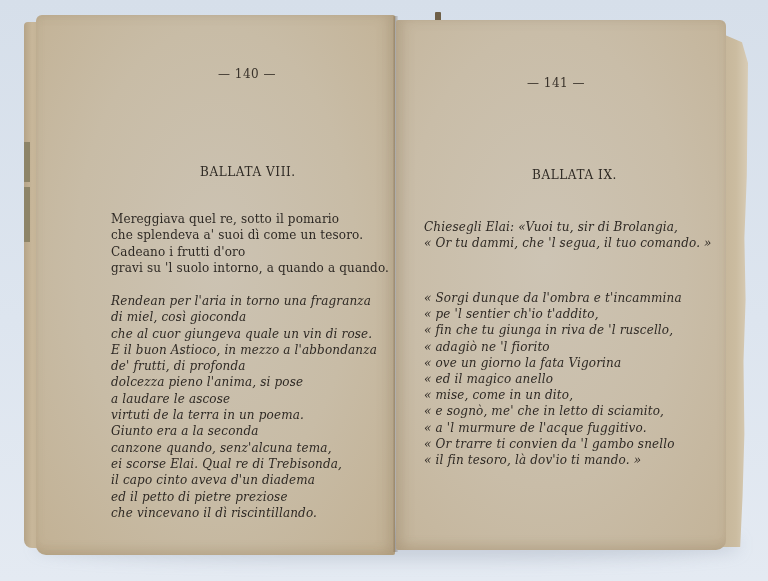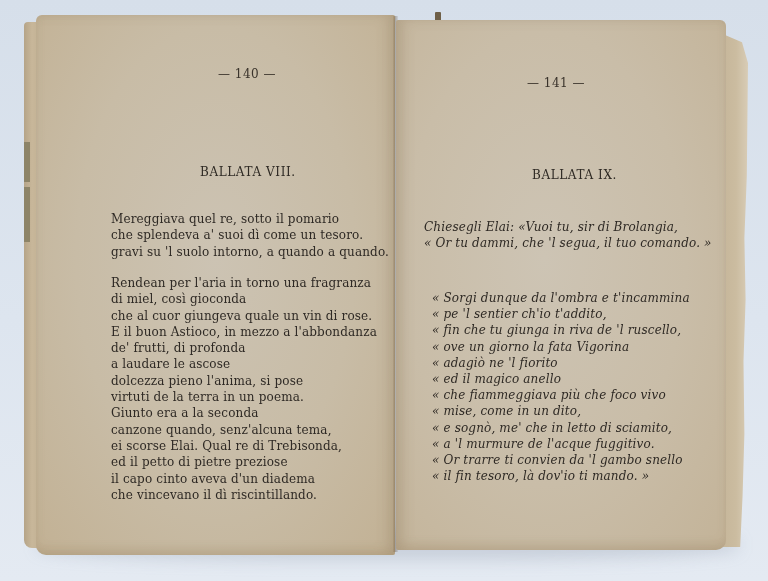--- a/index.html
+++ b/index.html
@@ -142,61 +142,61 @@
   </div>
   <div class="right-stack"></div>
 
   <div class="page page-left">
     <div class="page-number" style="left:182px;top:52px;">— 140 —</div>
     <div class="poem-title" style="left:164px;top:150px;">BALLATA VIII.</div>
 
     <div class="stanza" style="left:75px;top:196px;">
       <div class="line">Mereggiava quel re, sotto il pomario</div>
       <div class="line">che splendeva a' suoi dì come un tesoro.</div>
+      <div class="line">Cadeano i frutti d'oro</div>
       <div class="line">gravi su 'l suolo intorno, a quando a quando.</div>
     </div>
 
-    <div class="stanza" style="left:75px;top:260px;">
+    <div class="stanza" style="left:75px;top:278px;font-style:italic;">
       <div class="line">Rendean per l'aria in torno una fragranza</div>
       <div class="line">di miel, così gioconda</div>
       <div class="line">che al cuor giungeva quale un vin di rose.</div>
       <div class="line">E il buon Astioco, in mezzo a l'abbondanza</div>
       <div class="line">de' frutti, di profonda</div>
+      <div class="line">dolcezza pieno l'anima, si pose</div>
       <div class="line">a laudare le ascose</div>
-      <div class="line">dolcezza pieno l'anima, si pose</div>
       <div class="line">virtuti de la terra in un poema.</div>
       <div class="line">Giunto era a la seconda</div>
       <div class="line">canzone quando, senz'alcuna tema,</div>
       <div class="line">ei scorse Elai. Qual re di Trebisonda,</div>
+      <div class="line">il capo cinto aveva d'un diadema</div>
       <div class="line">ed il petto di pietre preziose</div>
-      <div class="line">il capo cinto aveva d'un diadema</div>
       <div class="line">che vincevano il dì riscintillando.</div>
     </div>
   </div>
 
   <div class="gutter"></div>
   <div class="torn-top"></div>
 
   <div class="page page-right">
     <div class="page-number" style="left:123px;top:56px;margin-left:8px;">— 141 —</div>
     <div class="poem-title" style="left:120px;top:148px;margin-left:16px;">BALLATA IX.</div>
 
     <div class="stanza right-stanza" style="left:28px;top:199px;">
       <div class="line">Chiesegli Elai: «Vuoi tu, sir di Brolangia,</div>
       <div class="line">« Or tu dammi, che 'l segua, il tuo comando. »</div>
     </div>
 
-    <div class="stanza right-stanza" style="left:36px;top:270px;">
+    <div class="stanza right-stanza" style="left:28px;top:270px;">
       <div class="line">« Sorgi dunque da l'ombra e t'incammina</div>
       <div class="line">« pe 'l sentier ch'io t'addito,</div>
       <div class="line">« fin che tu giunga in riva de 'l ruscello,</div>
+      <div class="line">« adagiò ne 'l fiorito</div>
       <div class="line">« ove un giorno la fata Vigorina</div>
-      <div class="line">« adagiò ne 'l fiorito</div>
       <div class="line">« ed il magico anello</div>
-      <div class="line">« che fiammeggiava più che foco vivo</div>
       <div class="line">« mise, come in un dito,</div>
       <div class="line">« e sognò, me' che in letto di sciamito,</div>
       <div class="line">« a 'l murmure de l'acque fuggitivo.</div>
       <div class="line">« Or trarre ti convien da 'l gambo snello</div>
       <div class="line">« il fin tesoro, là dov'io ti mando. »</div>
     </div>
   </div>
 </div>
 
 </body></html>

